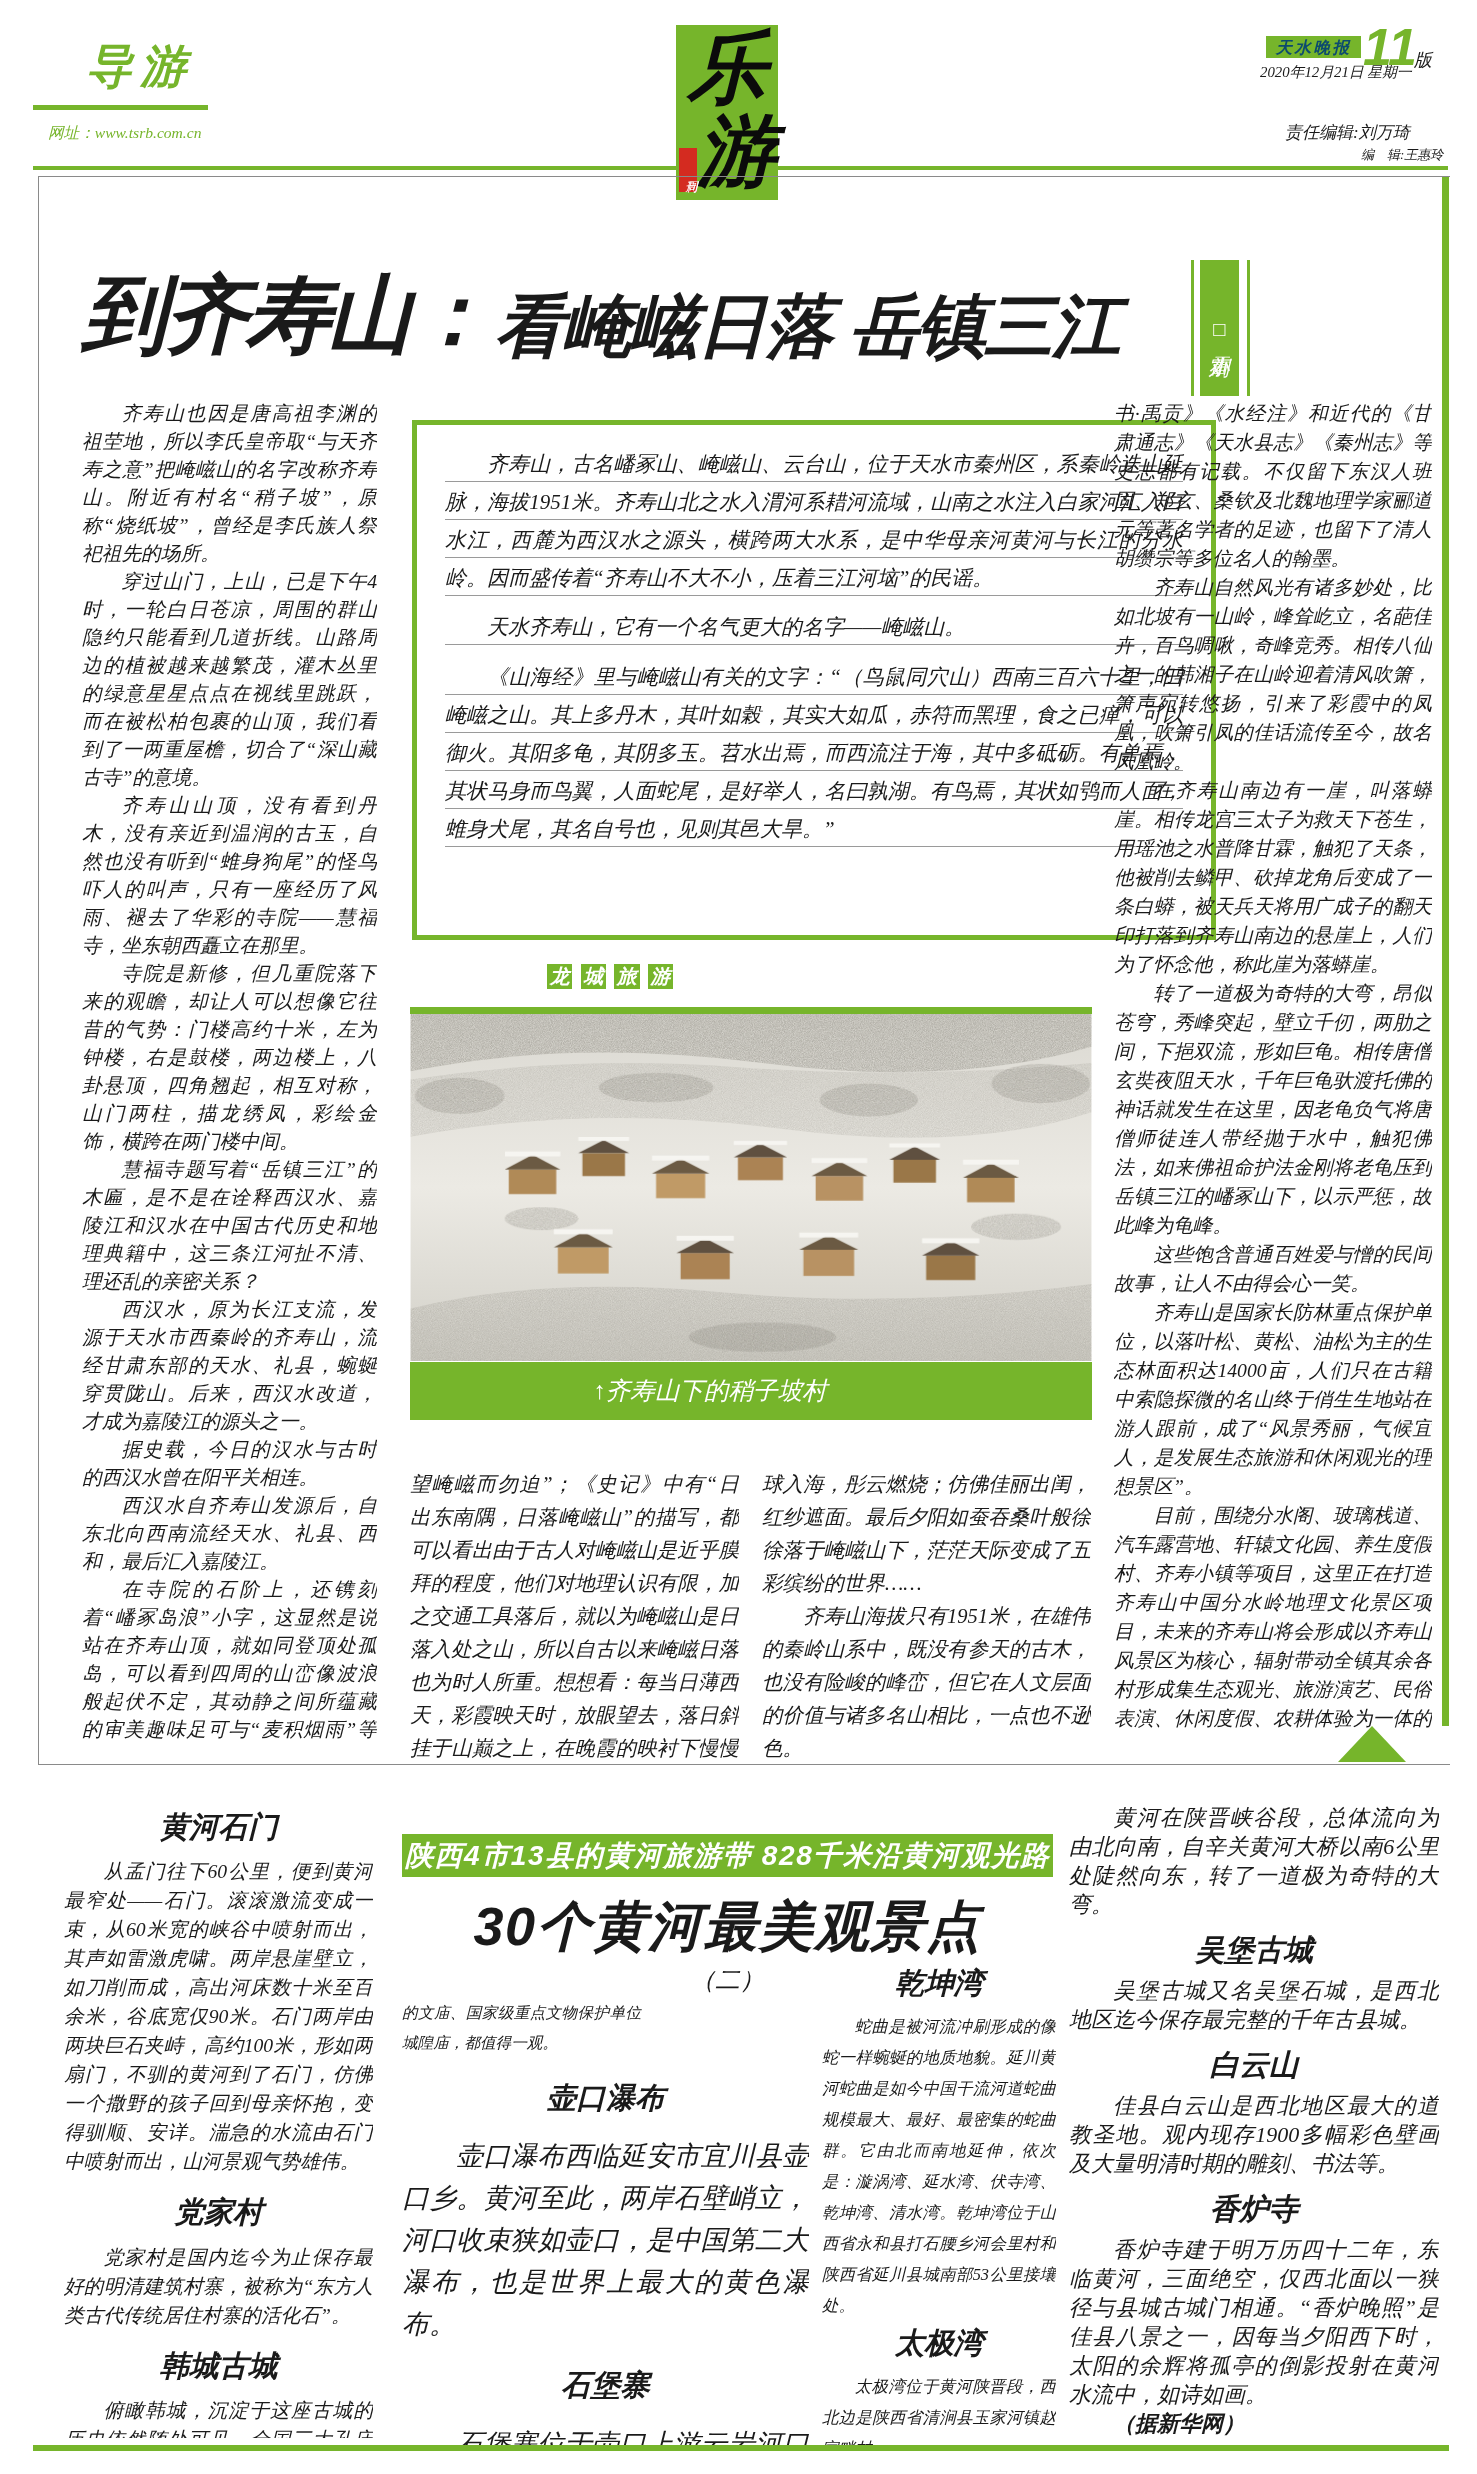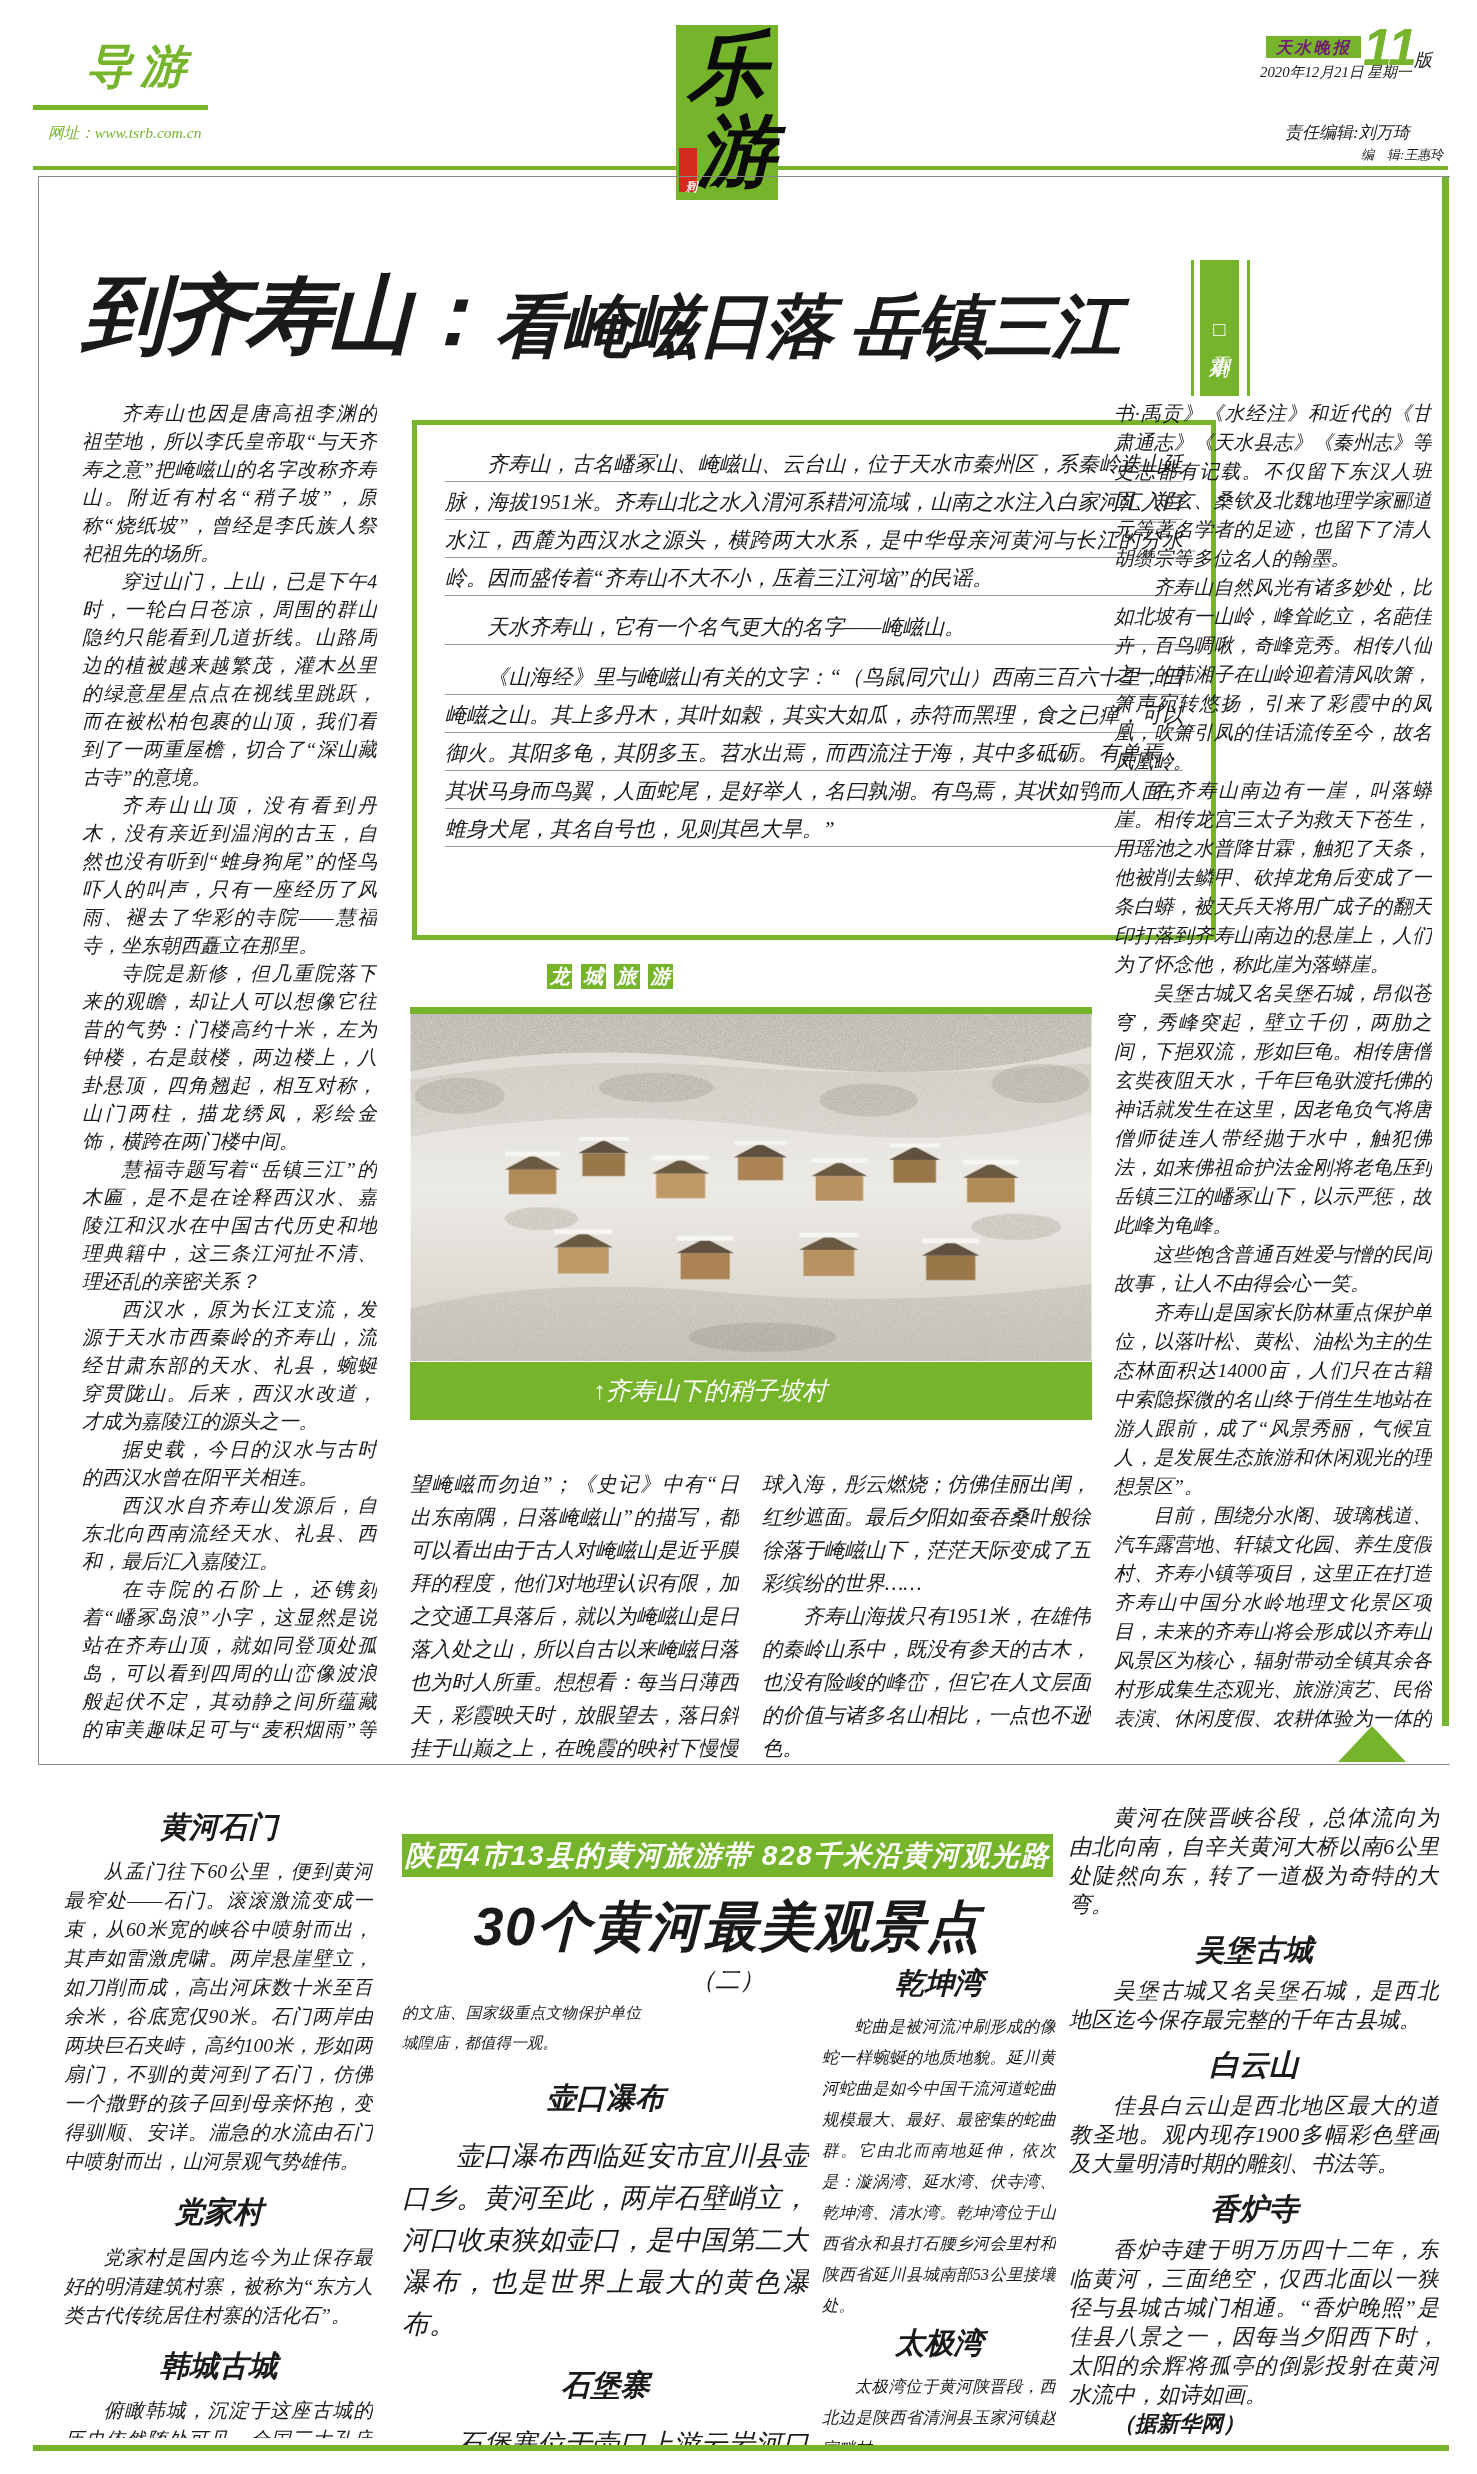--- a/index.html
+++ b/index.html
@@ -14,21 +14,21 @@
   .sec-label{left:86px;top:36px;font-size:46px;font-weight:700;letter-spacing:8.2px;}
   .sec-underline{left:33px;top:105px;width:175px;height:4.9px;}
   .site-url{left:48px;top:123px;font-size:15.6px;}
   .logo-box{left:676px;top:24.6px;width:102px;height:175px;}
   .logo-char{position:absolute;font-weight:700;font-size:79px;line-height:1;color:#0b0b0b;}
   .logo-c1{left:11.5px;top:4.9px;}
   .logo-c2{left:21px;top:87px;}
   .logo-seal{position:absolute;left:3.3px;top:123px;width:18px;height:44px;background:#d42b20;
              color:#fff;font-size:12.3px;line-height:1.05;text-align:center;
              writing-mode:vertical-rl;text-orientation:upright;padding-top:3.3px;box-sizing:border-box;}
-  .paper-box{left:1266px;top:36px;width:95px;height:22px;color:#701a75;font-size:16.4px;font-weight:700;
+  .paper-box{left:1266px;top:36px;width:95px;height:22px;color:#0c4a6e;font-size:16.4px;font-weight:700;
              text-align:center;line-height:22px;letter-spacing:2.5px;}
   .page-num{left:1363px;top:21px;font-size:52px;font-weight:700;line-height:1;}
   .page-word{left:1414px;top:48px;font-size:18px;}
   .date-line{left:1260px;top:63px;font-size:14.8px;}
   .ed1{left:1285px;top:121px;font-size:17px;}
   .ed2{left:1361px;top:146px;font-size:13px;}
   .toprule-l{left:33px;top:166px;width:643px;height:4.1px;}
   .toprule-r{left:778px;top:166px;width:670px;height:4.1px;}
 
   
@@ -243,21 +243,21 @@
   <div class="abs pcol pcol-b bodycol">
       <p>球入海，彤云燃烧；仿佛佳丽出闺，红纱遮面。最后夕阳如蚕吞桑叶般徐徐落于崦嵫山下，茫茫天际变成了五彩缤纷的世界……</p>
       <p>齐寿山海拔只有1951米，在雄伟的秦岭山系中，既没有参天的古木，也没有险峻的峰峦，但它在人文层面的价值与诸多名山相比，一点也不逊色。</p>
       <p>自古以来，《纬书》《山海经》《尚</p>
     </div>
 
   <div class="abs right-col bodycol">
       <p>书·禹贡》《水经注》和近代的《甘肃通志》《天水县志》《秦州志》等史志都有记载。不仅留下东汉人班固、郑玄、桑钦及北魏地理学家郦道元等著名学者的足迹，也留下了清人胡缵宗等多位名人的翰墨。</p>
       <p>齐寿山自然风光有诸多妙处，比如北坡有一山岭，峰耸屹立，名葩佳卉，百鸟啁啾，奇峰竞秀。相传八仙之一的韩湘子在山岭迎着清风吹箫，箫声宛转悠扬，引来了彩霞中的凤凰，吹箫引凤的佳话流传至今，故名凤凰岭。</p>
       <p>在齐寿山南边有一崖，叫落蟒崖。相传龙宫三太子为救天下苍生，用瑶池之水普降甘霖，触犯了天条，他被削去鳞甲、砍掉龙角后变成了一条白蟒，被天兵天将用广成子的翻天印打落到齐寿山南边的悬崖上，人们为了怀念他，称此崖为落蟒崖。</p>
-      <p>吴堡古城又名吴堡石城，昂似苍穹，秀峰突起，壁立千仞，两肋之间，下挹双流，形如巨龟。相传唐僧玄奘夜阻天水，千年巨龟驮渡托佛的神话就发生在这里，因老龟负气将唐僧师徒连人带经抛于水中，触犯佛法，如来佛祖命护法金刚将老龟压到岳镇三江的嶓冢山下，以示严惩，故此峰为龟峰。</p>
+      <p>转了一道极为奇特的大弯，昂似苍穹，秀峰突起，壁立千仞，两肋之间，下挹双流，形如巨龟。相传唐僧玄奘夜阻天水，千年巨龟驮渡托佛的神话就发生在这里，因老龟负气将唐僧师徒连人带经抛于水中，触犯佛法，如来佛祖命护法金刚将老龟压到岳镇三江的嶓冢山下，以示严惩，故此峰为龟峰。</p>
       <p>这些饱含普通百姓爱与憎的民间故事，让人不由得会心一笑。</p>
       <p>齐寿山是国家长防林重点保护单位，以落叶松、黄松、油松为主的生态林面积达14000亩，人们只在古籍中索隐探微的名山终于俏生生地站在游人跟前，成了“风景秀丽，气候宜人，是发展生态旅游和休闲观光的理想景区”。</p>
       <p>目前，围绕分水阁、玻璃栈道、汽车露营地、轩辕文化园、养生度假村、齐寿小镇等项目，这里正在打造齐寿山中国分水岭地理文化景区项目，未来的齐寿山将会形成以齐寿山风景区为核心，辐射带动全镇其余各村形成集生态观光、旅游演艺、民俗表演、休闲度假、农耕体验为一体的乡村生态文化旅游区。</p>
     </div>
 
   <div class="abs bcol1 bcol">
     <div class="bhead">黄河石门</div>
     <p>从孟门往下60公里，便到黄河最窄处——石门。滚滚激流变成一束，从60米宽的峡谷中喷射而出，其声如雷激虎啸。两岸悬崖壁立，如刀削而成，高出河床数十米至百余米，谷底宽仅90米。石门两岸由两块巨石夹峙，高约100米，形如两扇门，不驯的黄河到了石门，仿佛一个撒野的孩子回到母亲怀抱，变得驯顺、安详。湍急的水流由石门中喷射而出，山河景观气势雄伟。</p>
     <div class="bhead">党家村</div>
     <p>党家村是国内迄今为止保存最好的明清建筑村寨，被称为“东方人类古代传统居住村寨的活化石”。</p>

